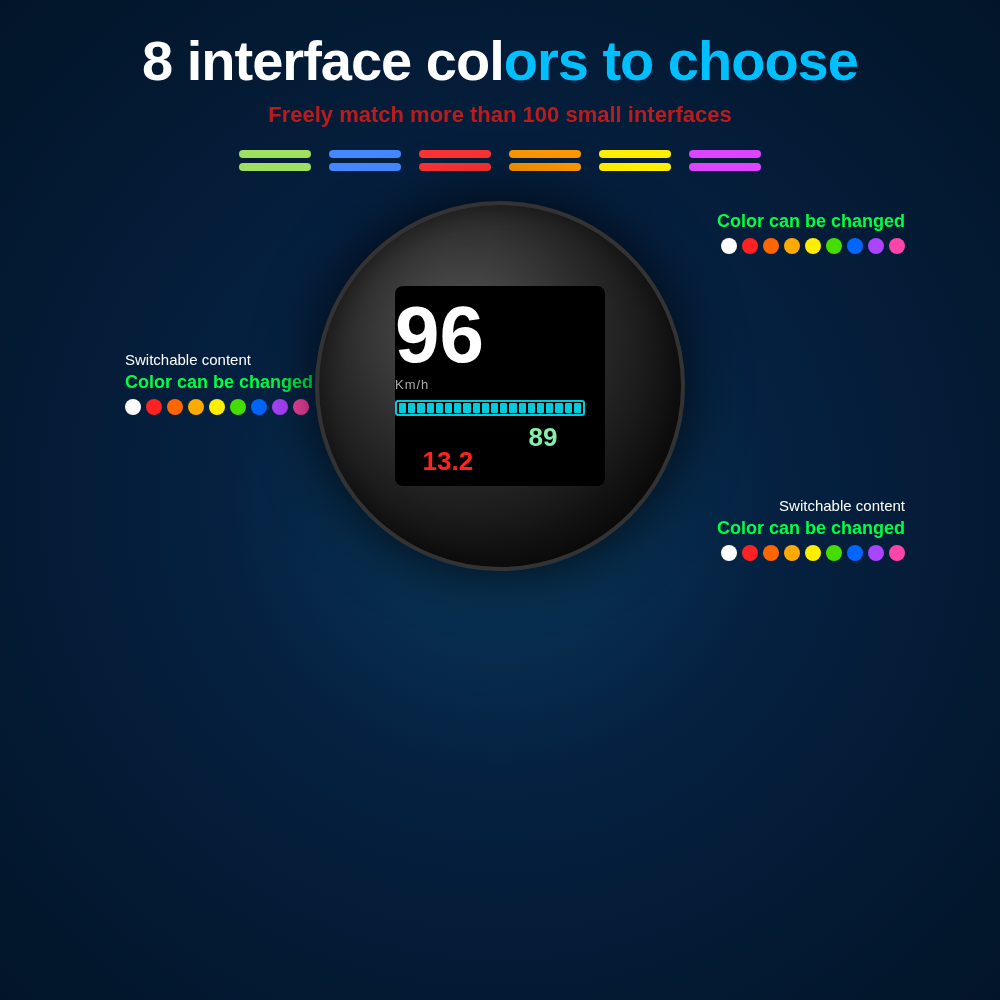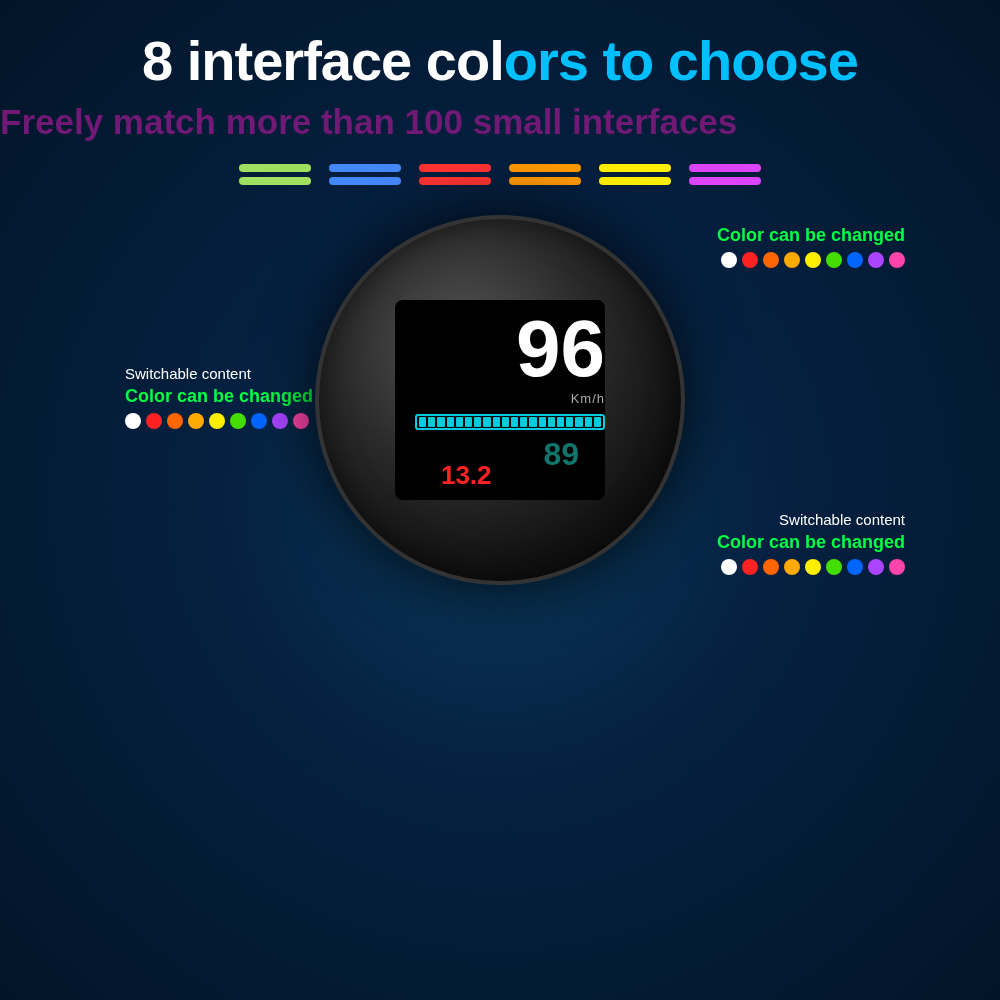--- a/index.html
+++ b/index.html
@@ -26,25 +26,25 @@
       font-weight: 900;
       color: white;
       line-height: 1.1;
       letter-spacing: -1px;
     }
     .header-title .colored {
       color: #00bfff;
     }
 
     .subtitle {
-      text-align: left;
-      font-size: 35px;
+      text-align: center;
+      font-size: 22px;
       font-weight: 700;
       margin-top: 10px;
-      color: #701a75;
+      color: #b91c1c;
     }
 
     
     .color-bars {
       display: flex;
       justify-content: center;
       align-items: center;
       gap: 18px;
       margin-top: 22px;
     }
@@ -89,21 +89,21 @@
     }
 
     
     .screen {
       width: 210px;
       height: 200px;
       background: #000;
       border-radius: 8px;
       display: flex;
       flex-direction: column;
-      align-items: flex-end;
+      align-items: flex-start;
       justify-content: center;
       position: relative;
       overflow: hidden;
     }
 
     .speed-value {
       font-size: 80px;
       font-weight: 900;
       color: white;
       line-height: 1;
@@ -146,23 +146,23 @@
     }
 
     .stat-red {
       font-size: 26px;
       font-weight: 700;
       color: #ff2222;
       margin-top: 24px;
     }
 
     .stat-green {
-      font-size: 32px;
+      font-size: 26px;
       font-weight: 700;
-      color: #0f766e;
+      color: #86efac;
     }
 
     .dot {
       width: 16px;
       height: 16px;
       border-radius: 50%;
       display: inline-block;
     }
 
     .switchable-label {

